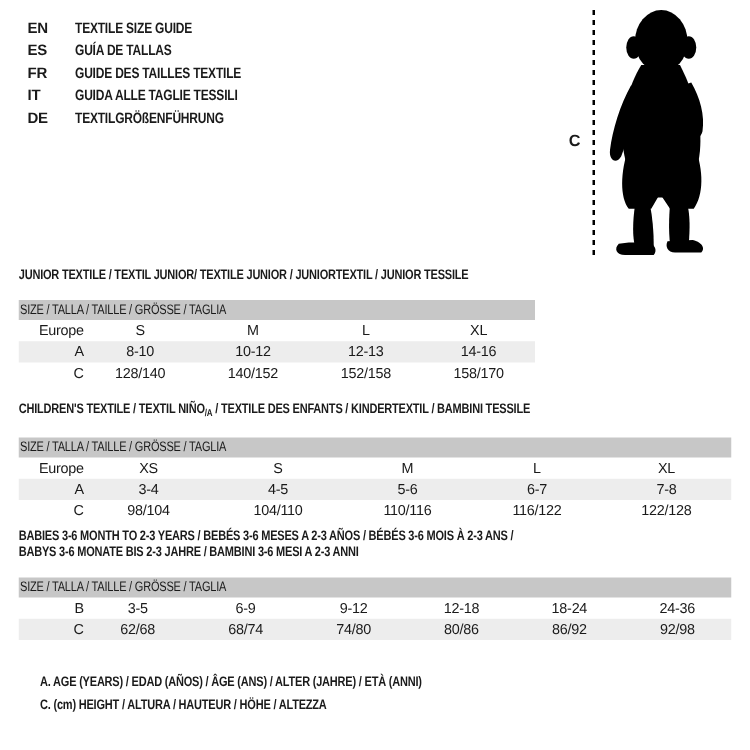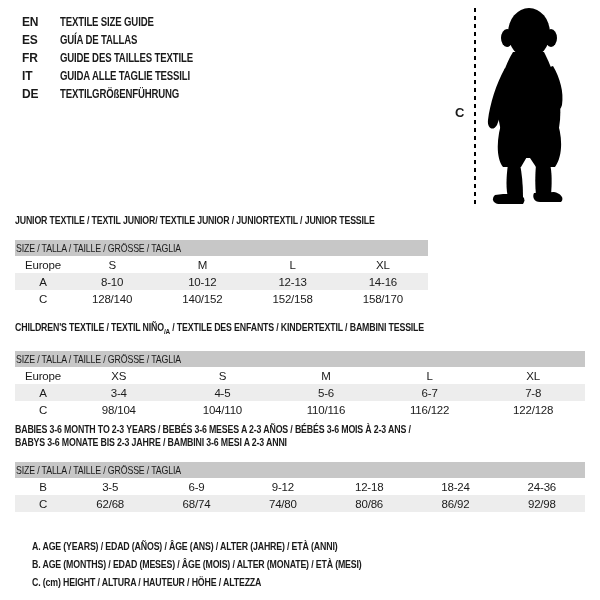--- a/index.html
+++ b/index.html
@@ -34,21 +34,21 @@
   .tbl-2{top:321px;width:570px;}
   .tbl-3{top:423px;width:570px;}
   .tbl-title{font-weight:bold;font-size:11px;line-height:13px;margin:0 0 13px 0;}
   .tbl-title sub{font-size:8px;}
   .tbl-head{
     height:16px;background:var(--bar);display:flex;align-items:center;
     padding-left:1px;font-size:11px;font-weight:normal;
   }
   .tbl-row{display:grid;height:17px;align-items:center;font-size:11.5px;}
   .tbl-row.alt{background:var(--alt);}
-  .row-label{padding-left:4px;text-align:center;}
+  .row-label{padding-left:4px;text-align:right;}
   .cell{text-align:center;}
 
   
   .legend{position:absolute;left:32px;top:537px;font-weight:bold;font-size:11px;}
   .legend-line{height:18px;display:flex;align-items:center;}
 </style>
 </head>
 <body>
 
 <div class="page">
@@ -176,20 +176,17 @@
         <div class="cell">86/92</div>
         <div class="cell">92/98</div>
       </div>
     </section>
 
   <div class="legend">
     <div class="legend-line">
       <span class="sqz">A. AGE (YEARS) / EDAD (AÑOS) / ÂGE (ANS) / ALTER (JAHRE) / ETÀ (ANNI)</span>
     </div>
     <div class="legend-line">
-      <span class="sqz">B. AGE (MONTHS) / EDAD (MESES) / ÂGE (MOIS) / ALTER (MONATE) / ETÀ (MESI)</span>
-    </div>
-    <div class="legend-line">
       <span class="sqz">C. (cm) HEIGHT / ALTURA / HAUTEUR / HÖHE / ALTEZZA</span>
     </div>
   </div>
 
 </div>
 
 </body></html>

